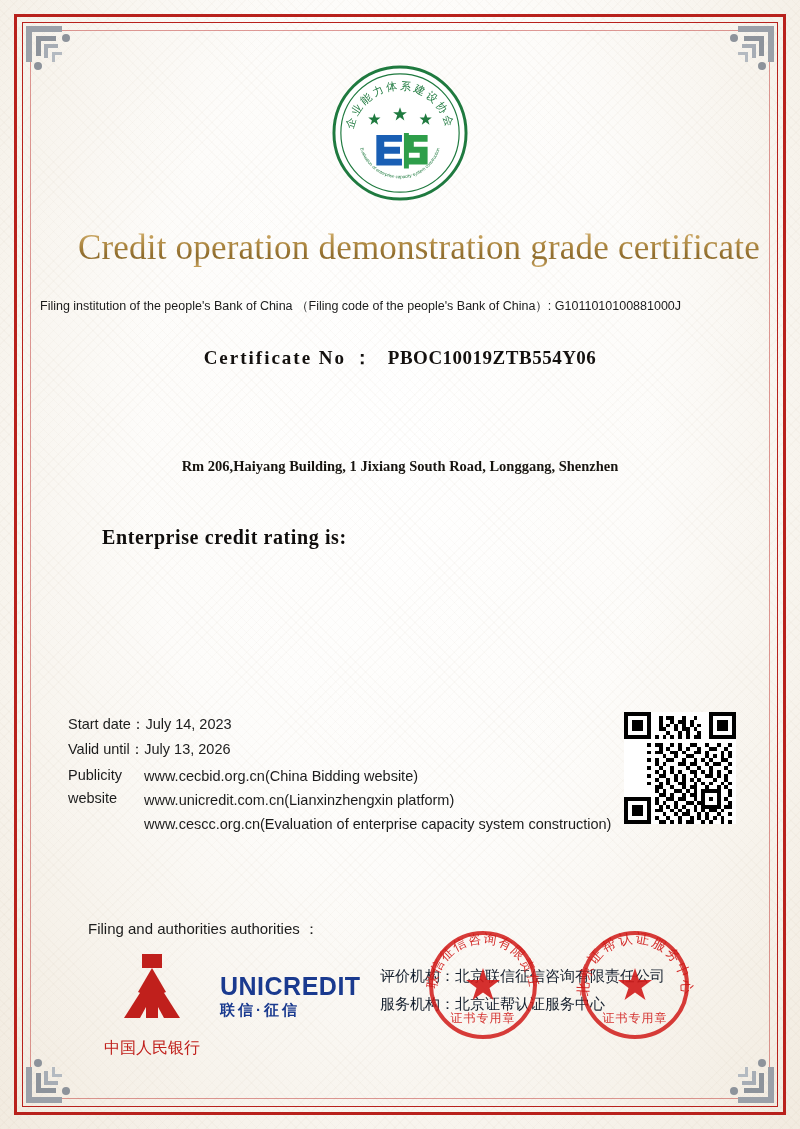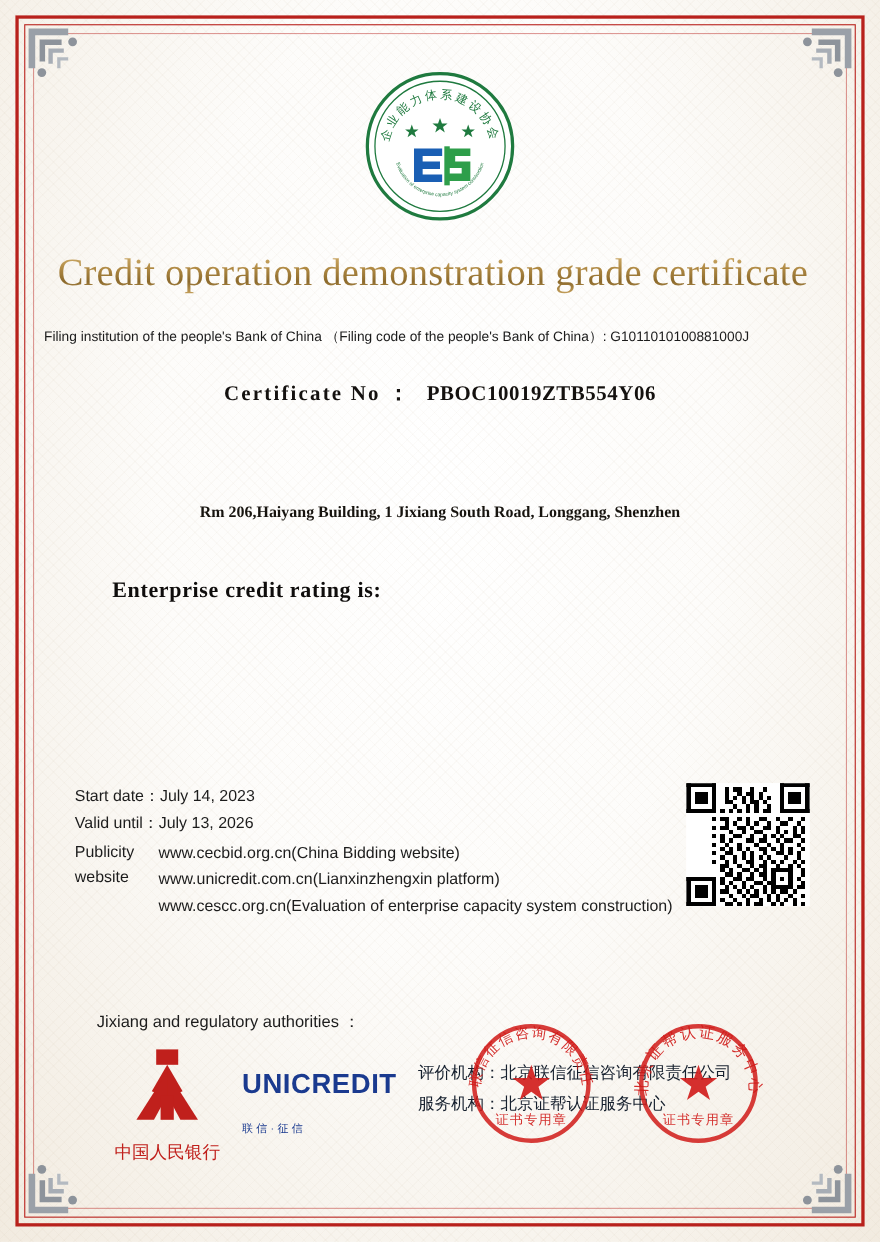--- a/index.html
+++ b/index.html
@@ -73,23 +73,23 @@
   .emblem {
     width: 138px;
     height: 138px;
     position: relative;
   }
   .emblem svg { width: 100%; height: 100%; display:block; }
 
   
   .title {
     position: absolute;
-    left: 0; right: 13px;
+    left: 0; right: 0;
     top: 188px;
-    text-align: center;
+    text-align: right;
     font-size: 35px;
     letter-spacing: 0.2px;
     font-weight: 400;
     background: linear-gradient(180deg, #d9b877 0%, #b08a44 40%, #8c6a2c 70%, #c9a45f 100%);
     -webkit-background-clip: text;
     background-clip: text;
     color: #a7833f;
     -webkit-text-fill-color: transparent;
     font-family: "Liberation Serif", serif;
     white-space: nowrap;
@@ -225,26 +225,26 @@
     text-align: left;
   }
   .unicredit .u-en {
     font-size: 25px;
     font-weight: bold;
     color: #1a3a8f;
     letter-spacing: 0.5px;
     font-family: "Liberation Sans", sans-serif;
   }
   .unicredit .u-cn {
-    font-size: 10px;
-    font-weight: normal;
+    font-size: 15px;
+    font-weight: bold;
     color: #1a3a8f;
     letter-spacing: 3px;
     font-family: "Liberation Sans", sans-serif;
-    margin-top: 18px;
+    margin-top: 0;
   }
 
   .org-lines {
     position: absolute;
     left: 340px;
     top: 922px;
     font-family: "Liberation Sans", sans-serif;
     font-size: 15px;
     color: #16202e;
     line-height: 28px;
@@ -575,21 +575,21 @@
           <rect x="9" y="28" width="2" height="1"></rect>
             <rect x="12" y="28" width="1" height="1"></rect>
           <rect x="16" y="28" width="2" height="1"></rect>
             <rect x="20" y="28" width="1" height="1"></rect>
           <rect x="22" y="28" width="1" height="1"></rect>
             <rect x="27" y="28" width="1" height="1"></rect>
         </g>
       </svg>
     </div>
 
-    <div class="auth-label">Jixiang and regulatory authorities ：</div>
+    <div class="auth-label">Filing and authorities authorities ：</div>
 
     <div class="pboc-logo">
       <svg width="92" height="70" viewBox="0 0 92 70">
         <g fill="#c0201c">
           <rect x="36" y="2" width="20" height="14"></rect>
           <path d="M46 16 L60 40 L46 46 L32 40 Z"></path>
           <path d="M46 22 L74 66 L58 66 L46 44 Z"></path>
           <path d="M46 22 L18 66 L34 66 L46 44 Z"></path>
           <rect x="40" y="44" width="12" height="22"></rect>
         </g>

